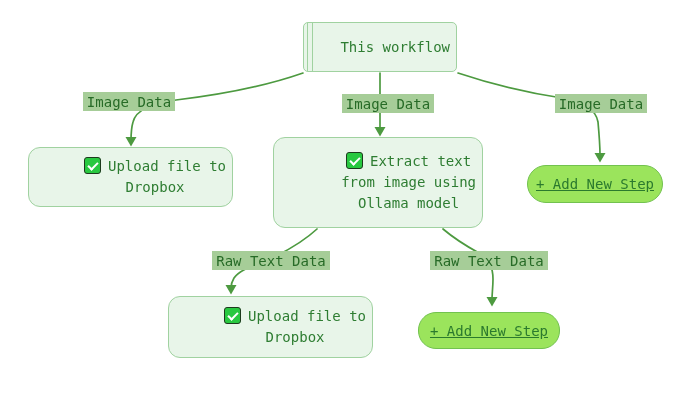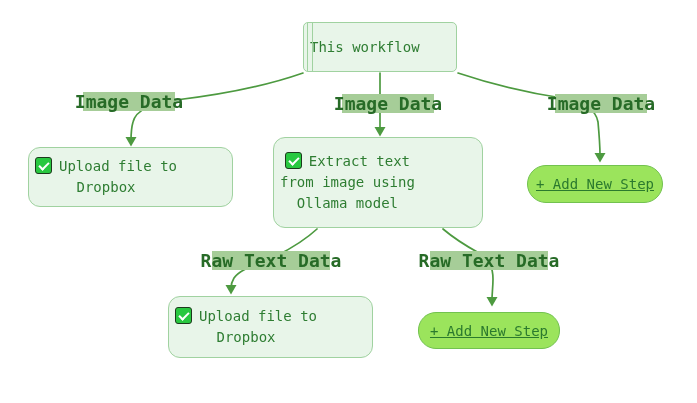--- a/index.html
+++ b/index.html
@@ -23,21 +23,21 @@
     position:relative;width:697px;height:403px;background:var(--canvas-bg);
     overflow:hidden;
   }
   .edges{position:absolute;left:0;top:0;z-index:1;}
   .edges path{fill:none;stroke:var(--edge-line);stroke-width:1.7;stroke-linecap:round;}
   .edges polygon{fill:var(--edge-line);stroke:none;}
 
   .node{
     position:absolute;z-index:2;box-sizing:border-box;
     background:var(--node-fill);border:1px solid var(--node-border);
-    display:flex;align-items:center;justify-content:flex-start;
+    display:flex;align-items:center;justify-content:flex-end;
     color:var(--node-text);font-size:14px;line-height:21px;
   }
   .node .body{text-align:center;padding:0 6px;}
   .node .lbl{white-space:pre-line;}
 
   .root-node{border-radius:5px;}
   .root-node .stack-lines{
     position:absolute;left:3px;top:0;bottom:0;width:4px;
     border-left:1px solid var(--node-border);
     border-right:1px solid var(--node-border);
@@ -60,23 +60,22 @@
   .add-pill{
     position:absolute;z-index:2;box-sizing:border-box;
     background:var(--add-button-fill);border:1px solid var(--add-button-border);
     border-radius:19px;display:flex;align-items:center;justify-content:center;
     color:var(--add-button-text);font-size:14px;cursor:pointer;text-decoration:underline;
   }
 
   .edge-label{
     position:absolute;z-index:3;box-sizing:border-box;
     background:var(--edge-label-bg);color:var(--edge-label-text);
-    font-size:18px;display:flex;align-items:center;justify-content:center;
+    font-size:14px;display:flex;align-items:center;justify-content:center;
     white-space:nowrap;
-    font-weight:bold;
   }
 </style>
 </head>
 <body>
 
 <div class="canvas">
 
   <svg class="edges" width="697" height="403">
 
     <path d="M 303,73 C 260,88 210,96 176,100 C 152,103 136,110 133,122 C 131,129 131,137 131,141"></path>

